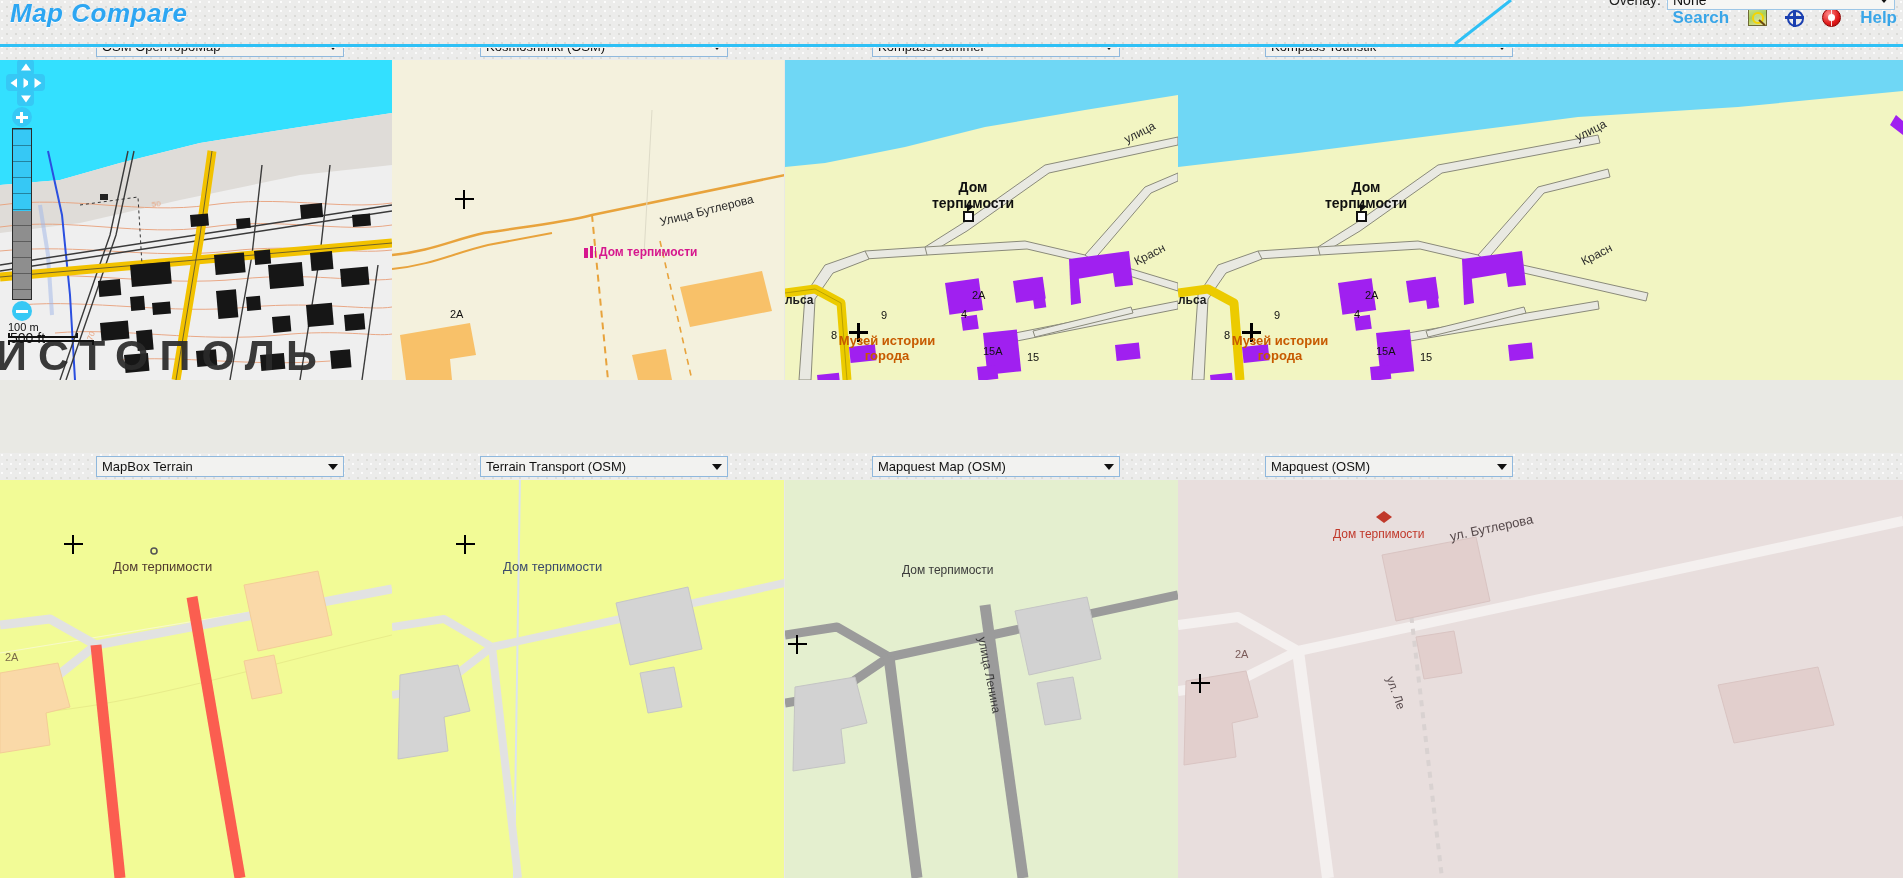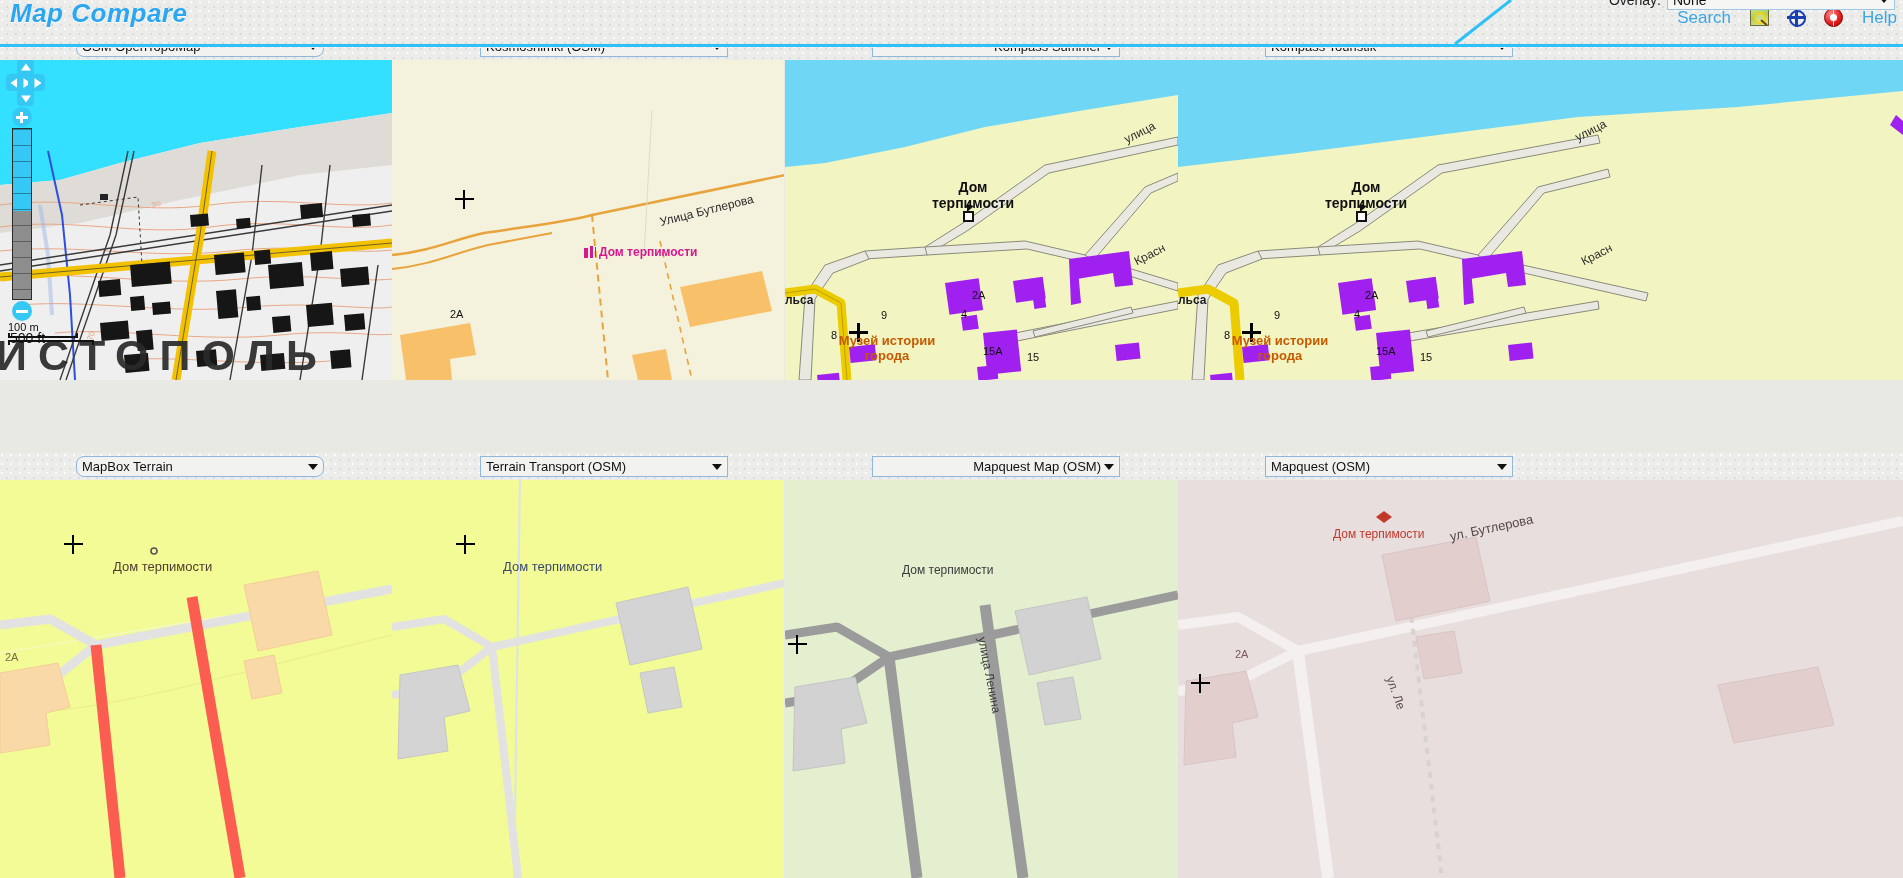--- a/index.html
+++ b/index.html
@@ -27,20 +27,21 @@
     position: absolute; left: 10px; top: -2px;
     font-size: 26px; font-weight: bold; font-style: italic;
     color: #2da6f2; letter-spacing: .5px;
     text-shadow: 0 1px 0 #ffffff;
     white-space: nowrap;
   }
   .header-right {
     position: absolute; right: 0; top: 0; height: 34px;
     display: flex; align-items: center; gap: 19px;
     padding-right: 6px;
+    font-weight: bold;
   }
   .hdr-link {
     font-size: 17px; color: #3aa6e8; cursor: pointer;
     text-decoration: none; line-height: 1;
   }
 
   .search-map-icon {
     width: 19px; height: 18px; border: 1px solid #6e6a35;
     background: linear-gradient(160deg,#c9e38b 0%, #a8cf5c 45%, #e8e2a0 100%);
     position: relative; display: inline-block;
@@ -123,23 +124,23 @@
     cursor: pointer;
     white-space: nowrap; overflow: hidden;
   }
   .map-select .arrow {
     position: absolute; right: 5px; top: 7px;
     width: 0; height: 0;
     border-left: 5px solid transparent;
     border-right: 5px solid transparent;
     border-top: 6px solid #111;
   }
-  .sel-c0 { left: 76px; border-radius: 8px; }
+  .sel-c0 { left: 96px; }
   .sel-c1 { left: 480px; }
-  .sel-c2 { left: 872px; text-align: right; }
+  .sel-c2 { left: 872px; }
   .sel-c3 { left: 1265px; }
 
   .ovl-select {
     width: 228px; height: 20px;
     background: #f6f6f4;
     border: 1px solid #9dc6e6;
     font-size: 14px; color: #111;
     padding: 0 18px 0 5px;
     line-height: 18px; position: relative; cursor: pointer;
     white-space: nowrap; overflow: hidden;

